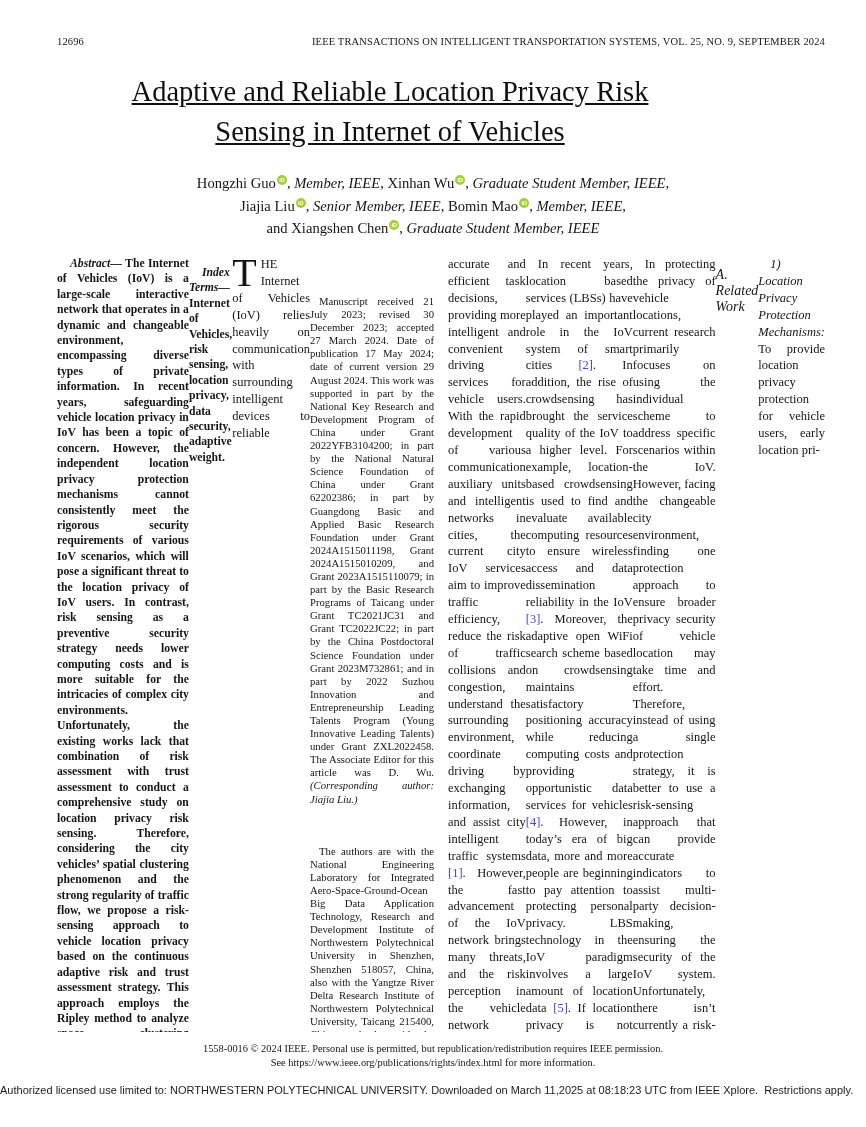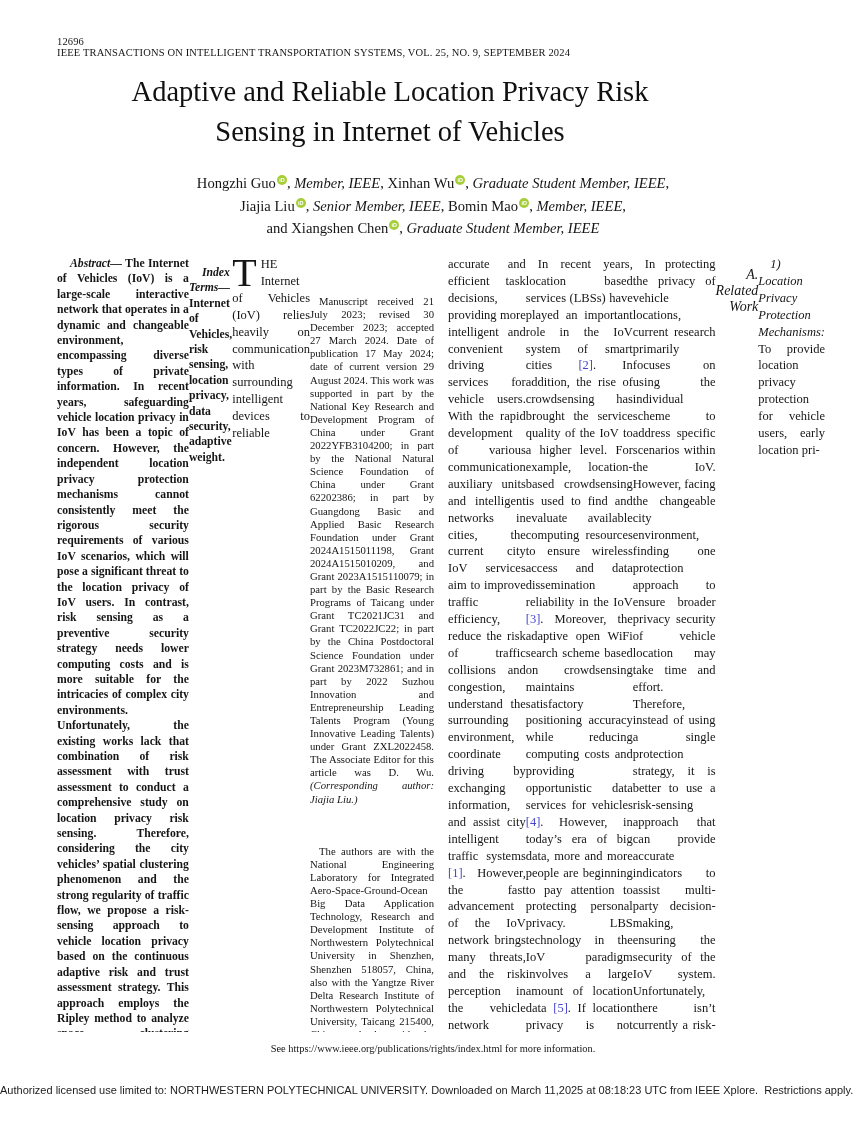--- a/index.html
+++ b/index.html
@@ -4,31 +4,31 @@
 <style>
   html,body{margin:0;padding:0;}
   body{
     width:866px;height:1127px;background:#ffffff;color:#151515;
     font-family:"Liberation Serif", serif;position:relative;overflow:hidden;
   }
   .page{position:absolute;inset:0;}
   .header{
     position:absolute;top:36px;left:57px;width:768px;
     display:flex;justify-content:space-between;align-items:baseline;
-    font-size:10.5px;letter-spacing:0.15px;flex-direction:column;
+    font-size:10.5px;letter-spacing:0.15px;
   }
   .title{
     position:absolute;top:72px;left:0;width:780px;text-align:center;
-    font-size:28.5px;line-height:40px;color:#101010;
+    font-size:28.5px;line-height:40px;color:#101010;text-decoration:underline;
   }
   .authors{
     position:absolute;top:172px;left:0;width:866px;text-align:center;
     font-size:14.6px;line-height:22.5px;
   }
-  .it{font-style:italic;text-align:right;}
+  .it{font-style:italic;}
   .orcid{
     display:inline-block;width:10px;height:10px;border-radius:50%;
     background:#a6ce39;color:#ffffff;font-family:"Liberation Sans",sans-serif;
     font-size:5.5px;line-height:10px;text-align:center;font-style:normal;
     font-weight:bold;vertical-align:6px;margin-left:1px;
   }
   .cite{color:#4444cc;}
   .columns{
     position:absolute;top:256px;left:57px;width:768px;height:776px;
     display:flex;gap:14px;overflow:hidden;
@@ -106,18 +106,19 @@
       <p class="body-text"><span>accurate and efficient task decisions, providing more intelligent and convenient driving services for vehicle users. With the rapid development of various communication auxiliary units and intelligent networks in cities, the current city IoV services aim to improve traffic efficiency, reduce the risk of traffic collisions and congestion, understand the surrounding environment, coordinate driving by exchanging information, and assist city intelligent traffic systems </span><span class="cite">[1]</span><span>. However, the fast advancement of the IoV network brings many threats, and the risk perception in the vehicle network security system has become crucial.</span></p>
       <p class="body-text indent"><span>In recent years, location based services (LBSs) have played an important role in the IoV system of smart cities </span><span class="cite">[2]</span><span>. In addition, the rise of crowdsensing has brought the service quality of the IoV to a higher level. For example, location-based crowdsensing is used to find and evaluate available computing resources to ensure wireless access and data dissemination reliability in the IoV </span><span class="cite">[3]</span><span>. Moreover, the adaptive open WiFi search scheme based on crowdsensing maintains satisfactory positioning accuracy while reducing computing costs and providing opportunistic data services for vehicles </span><span class="cite">[4]</span><span>. However, in today’s era of big data, more and more people are beginning to pay attention to protecting personal privacy. LBS technology in the IoV paradigm involves a large amount of location data </span><span class="cite">[5]</span><span>. If location privacy is not protected well, it could put the privacy of the vehicle’s location at risk and reveal sensitive information about the vehicle user, such as home addresses, work units, and political ideas, leading to serious consequences </span><span class="cite">[6]</span><span>, </span><span class="cite">[7]</span><span>.</span></p>
       <p class="body-text indent"><span>In protecting the privacy of vehicle locations, current research primarily focuses on using the individual scheme to address specific scenarios within the IoV. However, facing the changeable city environment, finding one protection approach to ensure broader privacy security of vehicle location may take time and effort. Therefore, instead of using a single protection strategy, it is better to use a risk-sensing approach that can provide accurate indicators to assist multi-party decision-making, ensuring the security of the IoV system. Unfortunately, there isn’t currently a risk-sensing approach for city IoV that can participate in the security work of vehicle location privacy protection, and designing an adaptive and reliable location privacy risk-sensing approach for the IoV system is essential and indispensable.</span></p>
       <div class="subsec it">A. Related Work</div>
       <p class="body-text indent"><span class="it">1) Location Privacy Protection Mechanisms:</span><span> To provide location privacy protection for vehicle users, early location pri-</span></p>
     </div>
 
   </div>
 
   <div class="footer">
+    <div>1558-0016 © 2024 IEEE. Personal use is permitted, but republication/redistribution requires IEEE permission.</div>
     <div>See https://www.ieee.org/publications/rights/index.html for more information.</div>
   </div>
 
   <div class="license-bar">Authorized licensed use limited to: NORTHWESTERN POLYTECHNICAL UNIVERSITY. Downloaded on March 11,2025 at 08:18:23 UTC from IEEE Xplore.  Restrictions apply.</div>
 
 </div>
 
 </body></html>

